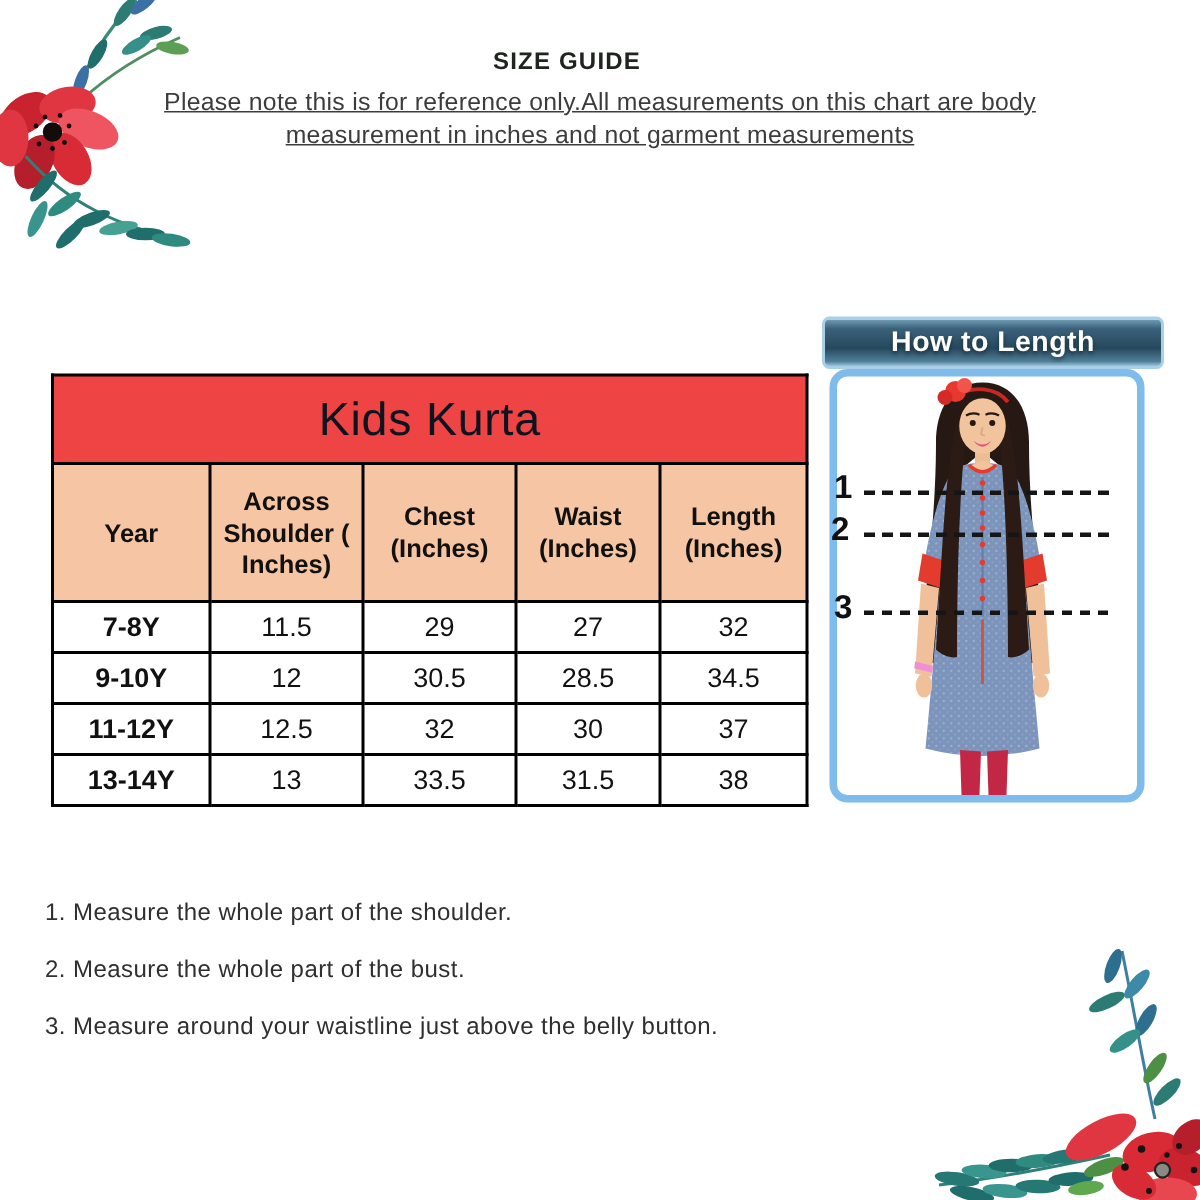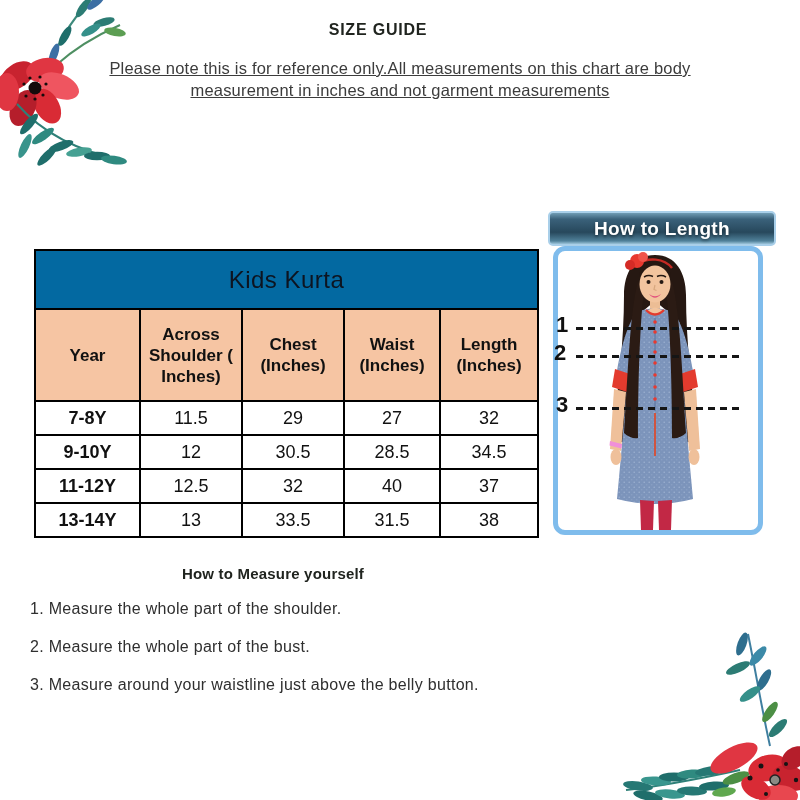--- a/index.html
+++ b/index.html
@@ -2,38 +2,38 @@
 <html><head>
 <meta charset="utf-8">
 <style>
   html,body{margin:0;padding:0;background:#ffffff;}
   .canvas{
     position:relative;width:800px;height:800px;background:#ffffff;
     overflow:hidden;font-family:"Liberation Sans",sans-serif;color:#1c1c1c;
   }
   
   .size-guide-title{
-    position:absolute;top:21px;left:0;width:756px;text-align:center;
+    position:absolute;top:33px;left:0;width:756px;text-align:center;
     font-size:16px;font-weight:bold;letter-spacing:.8px;color:#20241f;
   }
   .size-guide-note{
     position:absolute;top:58px;left:80px;width:640px;text-align:center;
     font-size:16.5px;line-height:21.5px;color:#3c3c3c;letter-spacing:.2px;text-decoration:underline;
   }
   
   .size-table{
     position:absolute;left:34px;top:249px;width:503px;
     border-collapse:collapse;table-layout:fixed;
   }
   .size-table td,.size-table th{
     border:2px solid #000;text-align:center;vertical-align:middle;
     padding:0 2px;color:#111;
   }
   .row-title td{
-    height:57px;background:#0369a1;font-size:24px;font-weight:500;
+    height:57px;background:#ef4444;font-size:31px;font-weight:500;
     letter-spacing:.5px;color:#0d1420;
   }
   .row-head td{
     height:90px;background:#F6C5A3;font-size:17px;font-weight:bold;line-height:21px;
   }
   .row-data td{height:32px;font-size:18px;}
   .row-data td.year{font-weight:bold;font-size:18px;}
   
   .htm-banner{
     position:absolute;left:548px;top:211px;width:224px;height:31px;
@@ -145,21 +145,21 @@
         <td class="year">9-10Y</td>
         <td>12</td>
         <td>30.5</td>
         <td>28.5</td>
         <td>34.5</td>
       </tr>
       <tr class="row-data">
         <td class="year">11-12Y</td>
         <td>12.5</td>
         <td>32</td>
-        <td>40</td>
+        <td>30</td>
         <td>37</td>
       </tr>
       <tr class="row-data">
         <td class="year">13-14Y</td>
         <td>13</td>
         <td>33.5</td>
         <td>31.5</td>
         <td>38</td>
       </tr>
     </tbody>
@@ -234,21 +234,20 @@
     </svg>
   </div>
 
   <div class="marker m1">1</div>
   <div class="marker m2">2</div>
   <div class="marker m3">3</div>
   <div class="dash-line d1"></div>
   <div class="dash-line d2"></div>
   <div class="dash-line d3"></div>
 
-  <div class="instr-heading">How to Measure yourself</div>
   <div class="instr-item i1">1. Measure the whole part of the shoulder.</div>
   <div class="instr-item i2">2. Measure the whole part of the bust.</div>
   <div class="instr-item i3">3. Measure around your waistline just above the belly button.</div>
 
   <svg class="flor-br" width="182" height="172" viewBox="0 0 182 172">
     <path d="M152,118 C144,82 138,45 130,6" stroke="#3F7FA0" stroke-width="2" fill="none"></path>
     <ellipse cx="124" cy="16" rx="12" ry="4.5" fill="#2E6E8E" transform="rotate(-70 124 16)"></ellipse>
     <ellipse cx="140" cy="28" rx="12" ry="4.5" fill="#3C8AA8" transform="rotate(-50 140 28)"></ellipse>
     <ellipse cx="120" cy="40" rx="13" ry="4.5" fill="#2C7C74" transform="rotate(-25 120 40)"></ellipse>
     <ellipse cx="146" cy="52" rx="12" ry="4.5" fill="#2E6E8E" transform="rotate(-60 146 52)"></ellipse>

